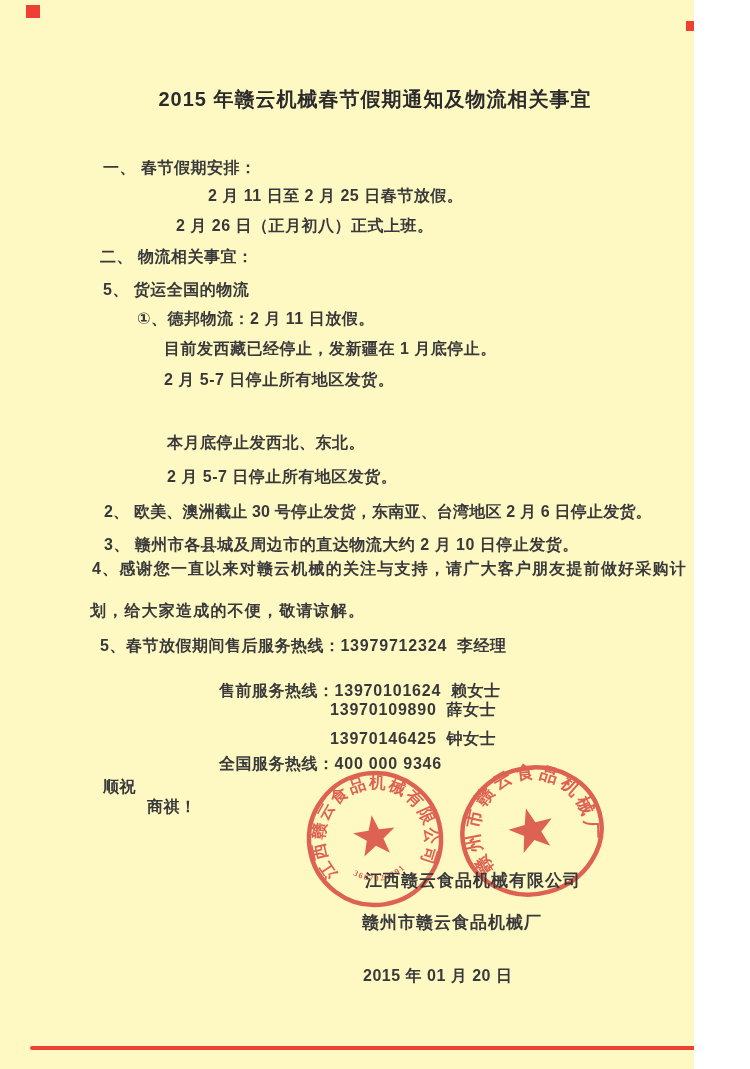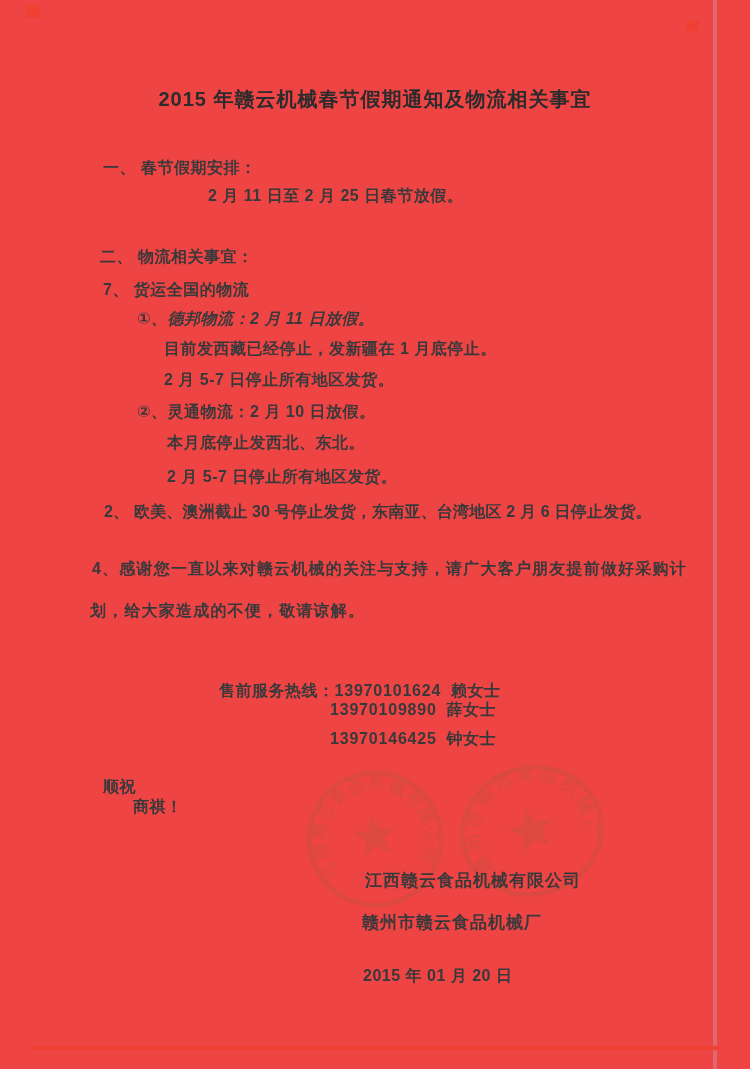--- a/index.html
+++ b/index.html
@@ -4,22 +4,22 @@
 <style>
   :root{
     --stamp-red:#d84a41;
     --artifact-red:#ee4134;
     --text-color:#39393b;
   }
   *{margin:0;padding:0;box-sizing:border-box;}
   html,body{background:#ffffff;}
   .page{
     position:relative;
-    width:750px;height:1069px;
-    background:#ef4444;
+    width:694px;height:1069px;
+    background:#fef9c3;
     overflow:hidden;
     font-family:"Liberation Sans","DejaVu Sans",sans-serif;
     color:var(--text-color);
   }
   .line{
     position:absolute;
     white-space:nowrap;
     font-size:16px;
     font-weight:600;
     letter-spacing:.5px;
@@ -56,49 +56,56 @@
 
   <div class="crease"></div>
   <div class="artifact" style="left:26px;top:5px;width:14px;height:13px;"></div>
   <div class="artifact" style="left:686px;top:21px;width:13px;height:10px;"></div>
   <div class="artifact" style="left:30px;top:1046px;width:692px;height:4px;border-radius:2px;"></div>
 
   <div class="title">2015 年赣云机械春节假期通知及物流相关事宜</div>
 
   <div class="line b" style="left:103px;top:159px;">一、 春节假期安排：</div>
   <div class="line" style="left:176px;top:187px;margin-left:32px;">2 月 11 日至 2 月 25 日春节放假。</div>
+  <div class="line" style="left:176px;top:217px;">2 月 26 日（正月初八）正式上班。</div>
 
   <div class="line b" style="left:100px;top:248px;">二、 物流相关事宜：</div>
-  <div class="line b" style="left:103px;top:281px;">7、 货运全国的物流</div>
+  <div class="line b" style="left:103px;top:281px;">5、 货运全国的物流</div>
 
-  <div class="line" style="left:137px;top:310px;font-style:italic;">①、德邦物流：2 月 11 日放假。</div>
+  <div class="line" style="left:137px;top:310px;">①、德邦物流：2 月 11 日放假。</div>
   <div class="line" style="left:164px;top:340px;">目前发西藏已经停止，发新疆在 1 月底停止。</div>
   <div class="line" style="left:164px;top:371px;">2 月 5-7 日停止所有地区发货。</div>
 
-  <div class="line" style="left:137px;top:403px;">②、灵通物流：2 月 10 日放假。</div>
   <div class="line" style="left:167px;top:434px;">本月底停止发西北、东北。</div>
   <div class="line" style="left:167px;top:468px;">2 月 5-7 日停止所有地区发货。</div>
 
   <div class="line" style="left:104px;top:503px;letter-spacing:.2px;">2、 欧美、澳洲截止 30 号停止发货，东南亚、台湾地区 2 月 6 日停止发货。</div>
+  <div class="line" style="left:104px;top:536px;">3、 赣州市各县城及周边市的直达物流大约 2 月 10 日停止发货。</div>
 
   <div class="line" style="left:92px;top:560px;letter-spacing:1.2px;">4、感谢您一直以来对赣云机械的关注与支持，请广大客户朋友提前做好采购计</div>
   <div class="line" style="left:90px;top:602px;letter-spacing:1.2px;">划，给大家造成的不便，敬请谅解。</div>
 
+  <div class="line" style="left:100px;top:637px;">
+    <span>5、春节放假期间售后服务热线：</span><span class="num">13979712324</span>&nbsp;&nbsp;<span>李经理</span>
+  </div>
   <div class="line" style="left:219px;top:682px;">
     <span>售前服务热线：</span><span class="num">13970101624</span>&nbsp;&nbsp;<span>赖女士</span>
   </div>
   <div class="line" style="left:330px;top:701px;text-align:center;">
     <span class="num">13970109890</span>&nbsp;&nbsp;<span>薛女士</span>
   </div>
   <div class="line" style="left:330px;top:730px;">
     <span class="num">13970146425</span>&nbsp;&nbsp;<span>钟女士</span>
   </div>
+  <div class="line" style="left:219px;top:755px;">
+    <span>全国服务热线：</span><span class="num">400 000 9346</span>
+  </div>
 
   <div class="line b" style="left:103px;top:778px;">顺祝</div>
-  <div class="line b" style="left:133px;top:798px;">商祺！</div>
+  <div class="line b" style="left:147px;top:798px;">商祺！</div>
 
   <div class="stamp" style="left:302px;top:766px;">
     <svg width="146" height="146" viewBox="0 0 146 146">
       <g transform="rotate(-8 73 73)">
         <circle class="ring" cx="73" cy="73" r="66" stroke-width="4.5"></circle>
         <path id="s1arc" class="arcpath" d="M31.2 102.3 A51 51 0 1 1 114.8 102.3"></path>
         <path id="s1num" class="arcpath" d="M46 105.2 A42 42 0 0 0 100 105.2"></path>
         <text font-size="16.5" textLength="222" lengthAdjust="spacing">
           <textPath href="#s1arc">江西赣云食品机械有限公司</textPath>
         </text>

